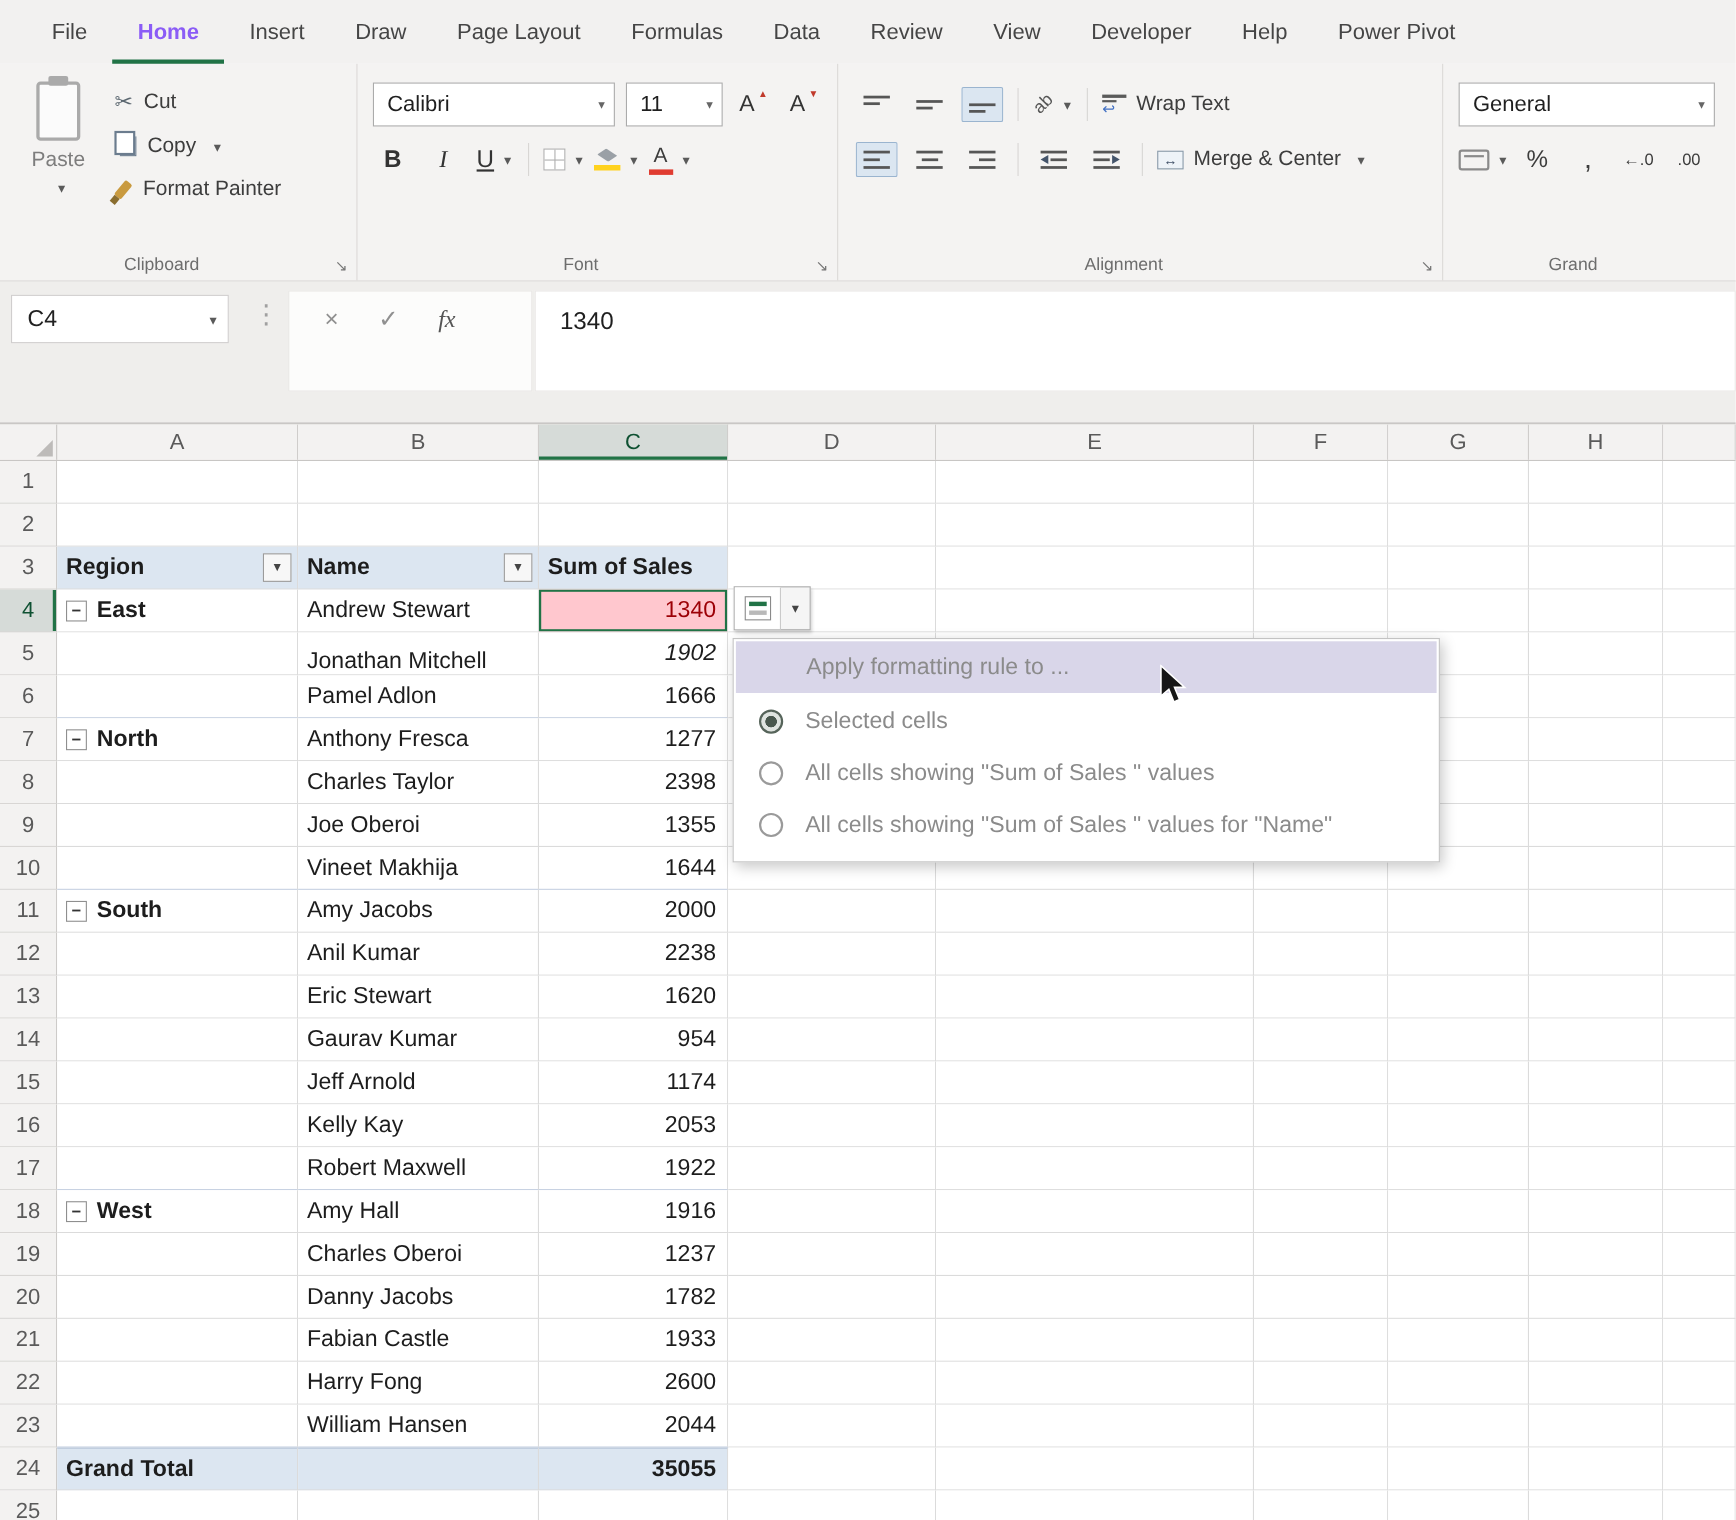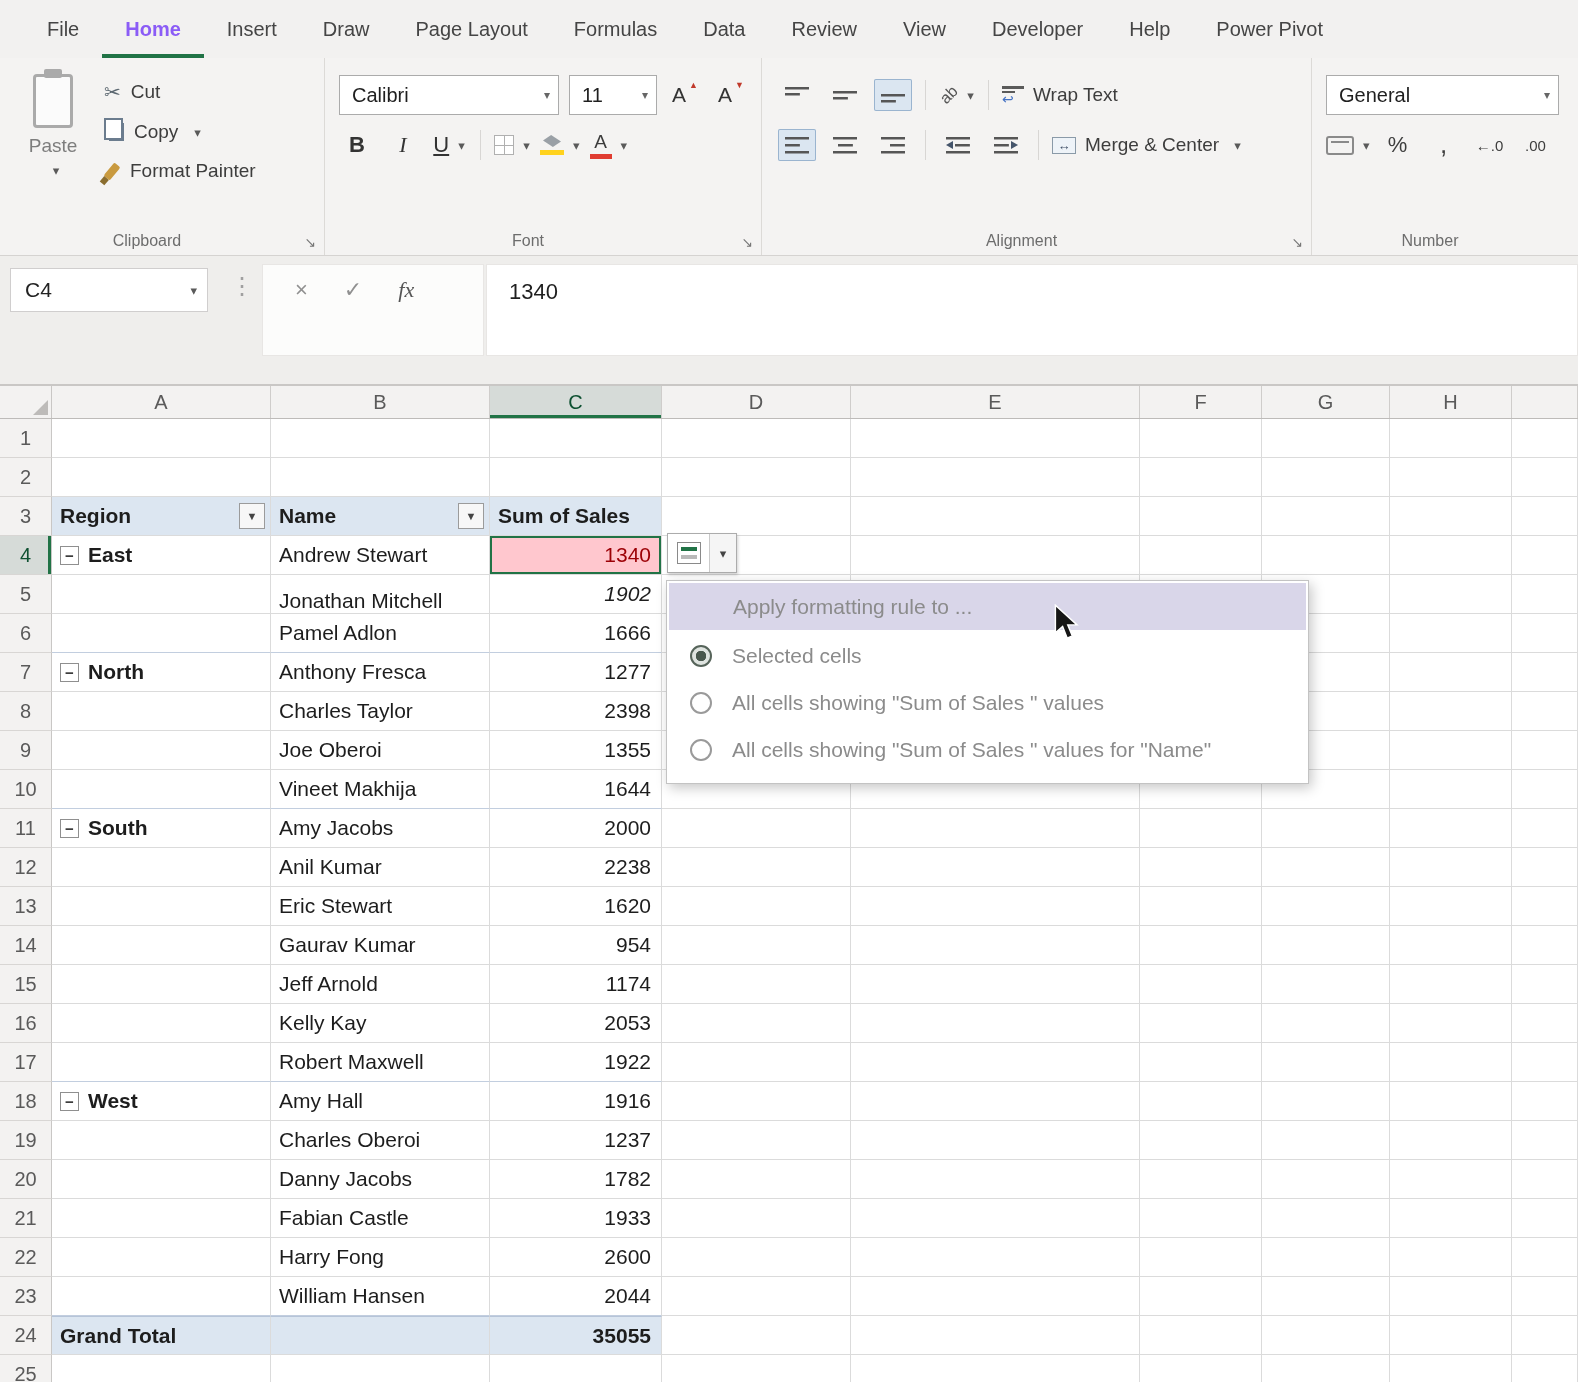--- a/index.html
+++ b/index.html
@@ -306,21 +306,21 @@
       <div class="ibtn">
           <span class="comma">,</span>
         </div>
       <div class="ibtn">
           <span class="dec">←.0</span>
         </div>
       <div class="ibtn">
           <span class="dec">.00</span>
         </div>
     </div>
-    <div class="glabel">Number</div>
+    <div class="glabel">Grand</div>
   </div>
 </div>
 
 <div id="fbar">
   <div class="namebox">
     <span>C4</span>
     <span class="caret">▾</span>
   </div>
   <span class="fdots">⋮</span>
   <div class="fxpanel">

